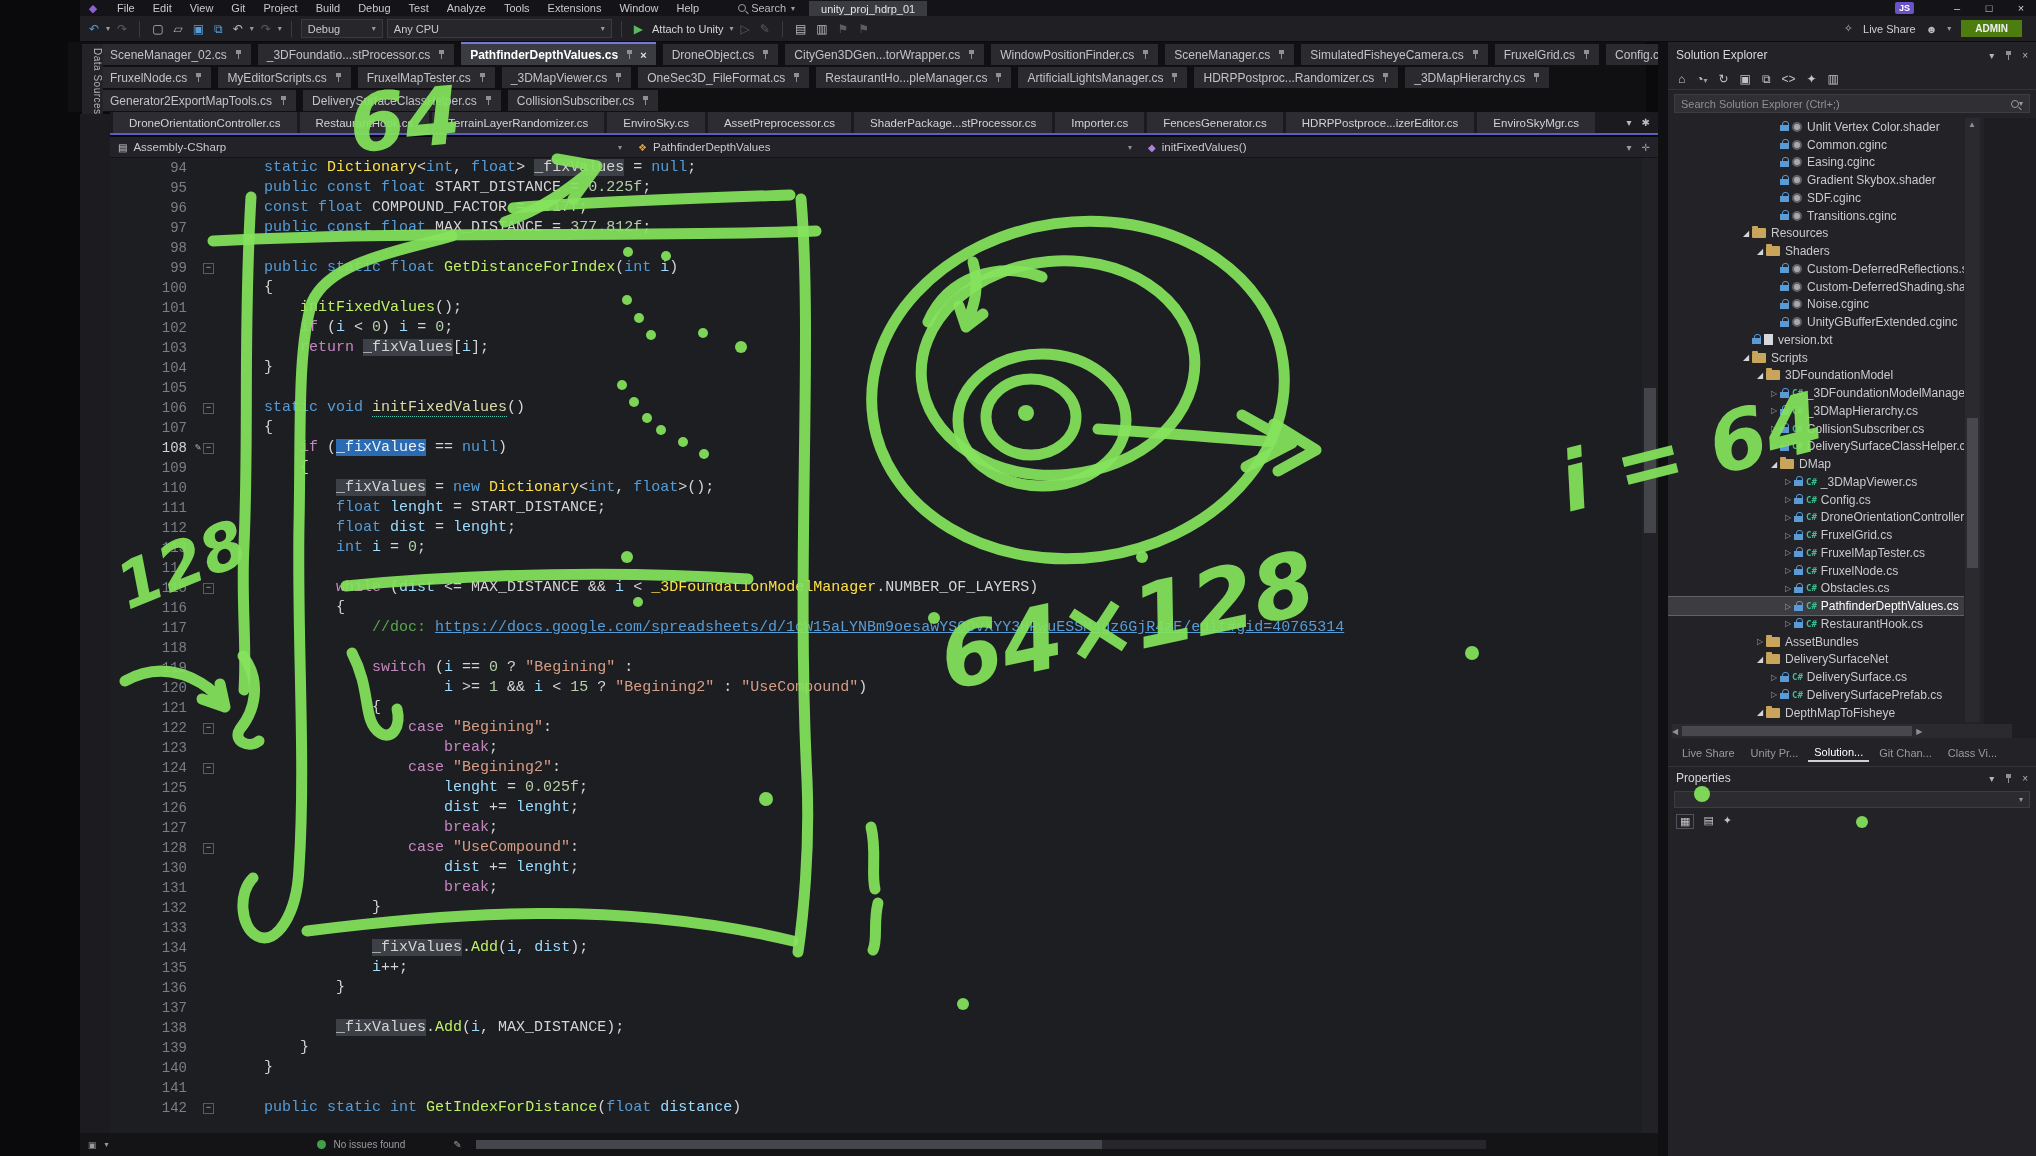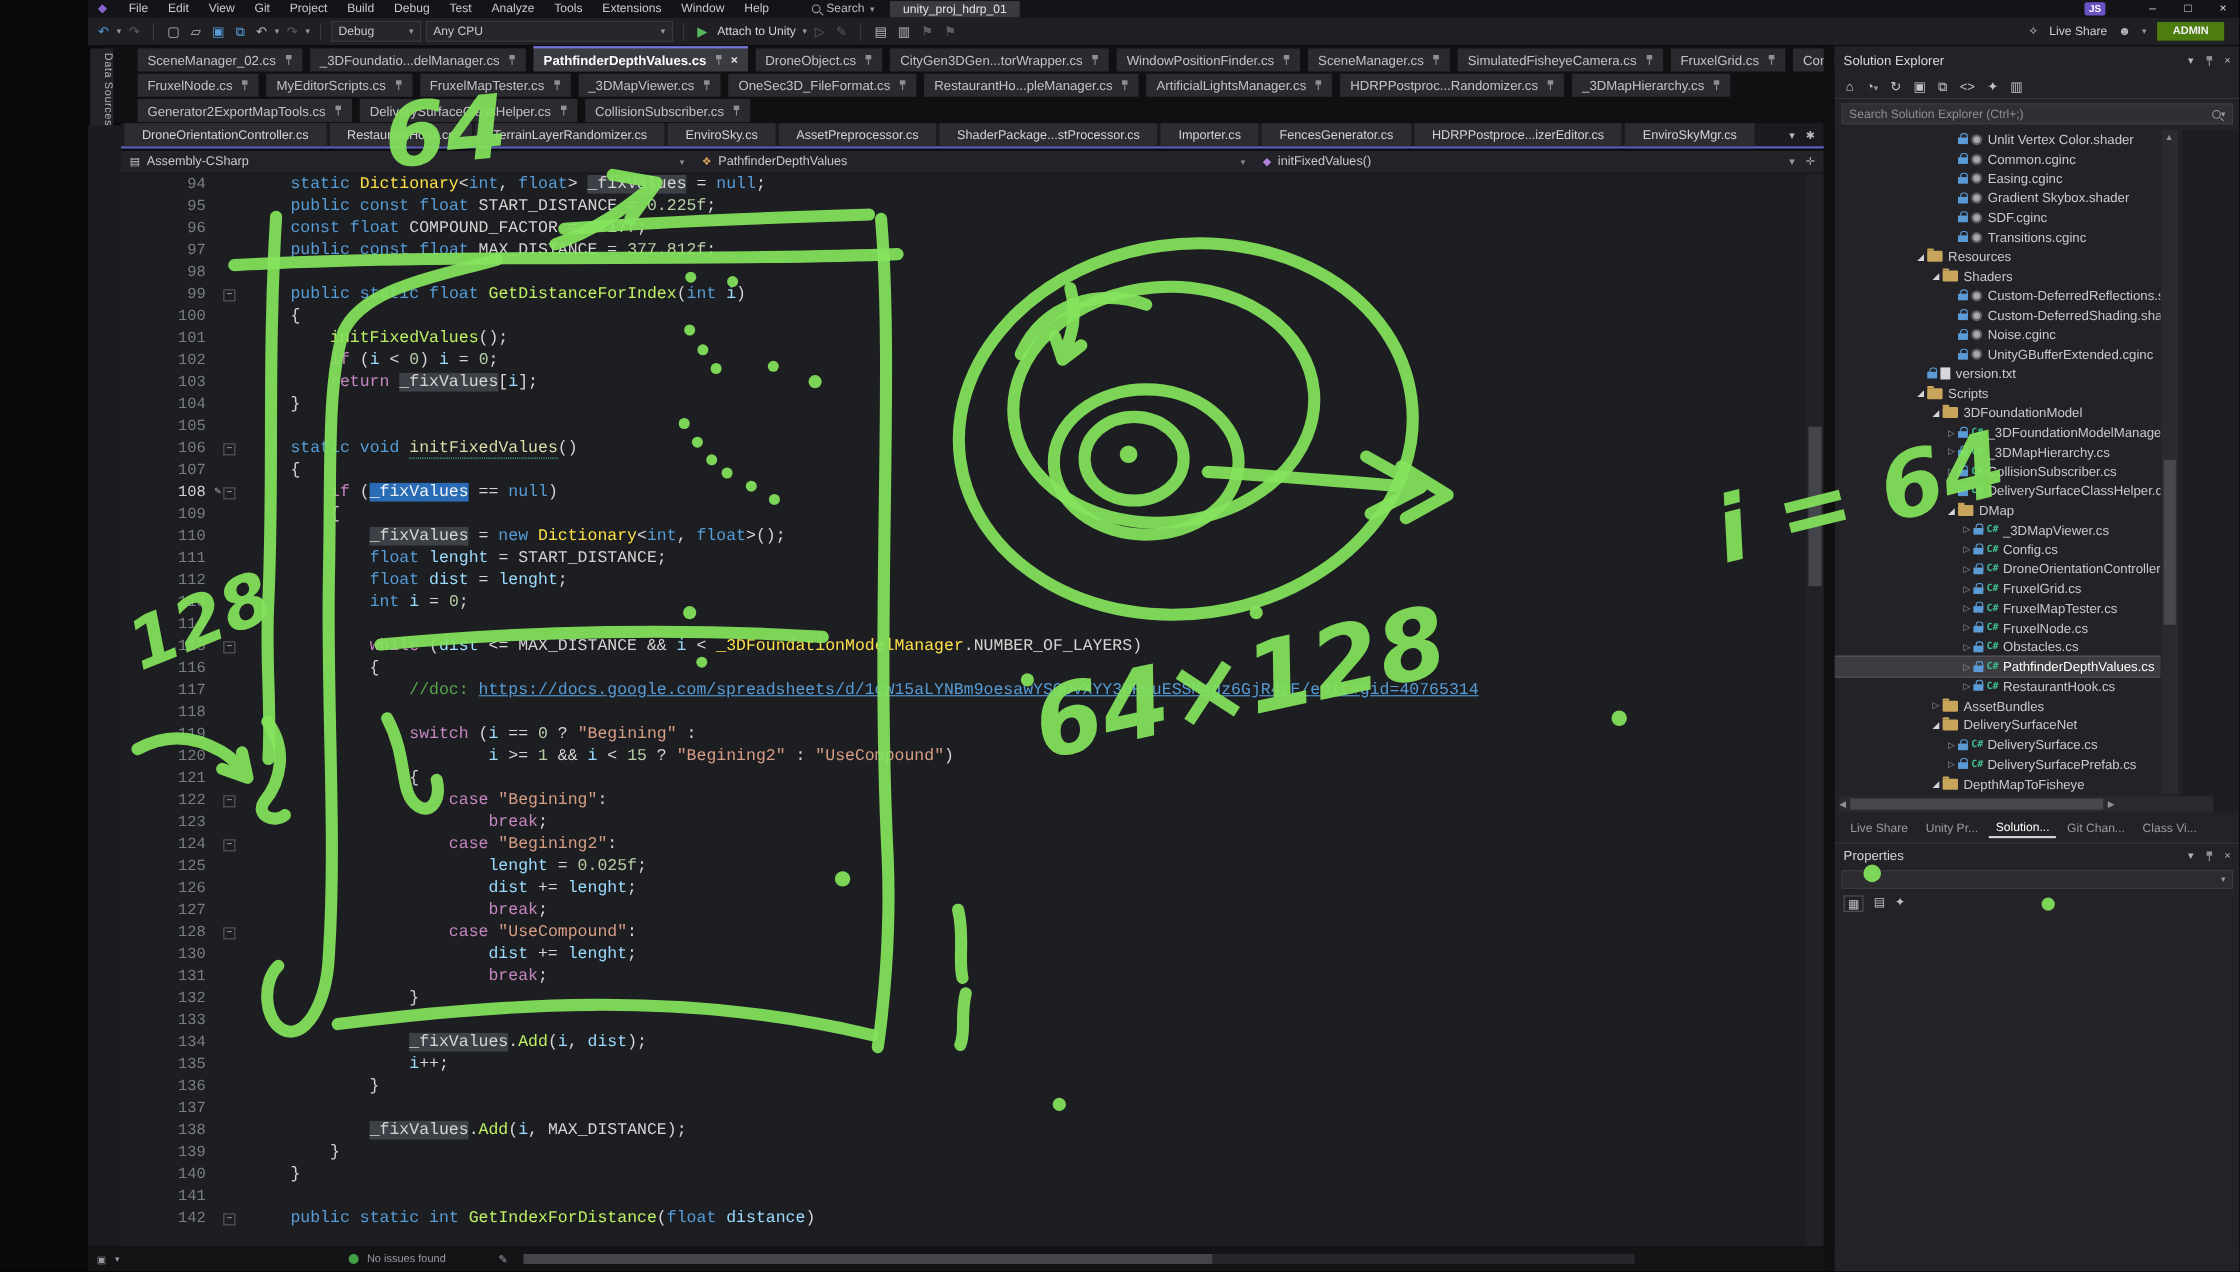--- a/index.html
+++ b/index.html
@@ -29,21 +29,21 @@
   .tbsep { width:1px; height:16px; background:#3a3a40; margin:0 5px; }
   .combo { display:flex; align-items:center; gap:6px; background:#26262b; border:1px solid #3a3a40; height:19px; padding:0 6px; color:#c9cacd; }
   .combo .car { font-size:8px; color:#9a9ba1; }
   .combo.debug { width:82px; }
   .combo.cpu { width:225px; }
   .attach { display:flex; align-items:center; gap:6px; color:#d4d5d9; }
   .rt { margin-left:auto; display:flex; align-items:center; gap:10px; padding-right:14px; }
   .admin-btn { background:#4d7c0f; color:#f0f0f2; font-size:10px; font-weight:bold; padding:3px 14px; }
 
   
-  .tabstrip { left:92px; top:42px; width:1578px; height:70px; background:#101013; }
+  .tabstrip { left:68px; top:42px; width:1578px; height:70px; background:#101013; }
   .tabrow { position:absolute; left:33px; right:0; height:23px; display:flex; gap:7px; align-items:flex-end; }
   .tab { background:#2a2a2f; color:#c2c3c8; font-size:12px; height:21px; display:flex; align-items:center; gap:7px; padding:0 9px; white-space:nowrap; }
   .tab.active { background:#3b3b42; color:#ffffff; font-weight:bold; border-top:2px solid #7577dd; height:23px; }
   .pin { position:relative; width:8px; height:11px; display:inline-block; }
   .pin::before { content:""; position:absolute; top:1px; left:2px; width:5px; height:4px; background:#8f9096; }
   .pin::after { content:""; position:absolute; top:5px; left:4px; width:1px; height:5px; background:#8f9096; }
   .tab .close { font-size:11px; color:#e0e0e4; }
   .side-tab { left:82px; top:44px; width:21px; height:72px; background:#232328; color:#b4b5ba; font-size:10px;
               writing-mode:vertical-rl; text-align:center; padding-top:3px; letter-spacing:.5px; }
   .left-strip { left:80px; top:114px; width:30px; height:1019px; background:#1c1c20; }
@@ -207,21 +207,21 @@
     </span>
   </div>
 
   <div class="abs tabstrip">
     <div class="tabrow" id="tabrow0" style="top:0;">
         <div class="tab">
           <span>SceneManager_02.cs</span>
           <span class="pin"></span>
         </div>
         <div class="tab">
-          <span>_3DFoundatio...delManager.cs</span>
+          <span>_3DFoundatio...stProcessor.cs</span>
           <span class="pin"></span>
         </div>
         <div class="tab active">
           <span>PathfinderDepthValues.cs</span>
           <span class="pin"></span>
           <span class="close">×</span>
         </div>
         <div class="tab">
           <span>DroneObject.cs</span>
           <span class="pin"></span>

